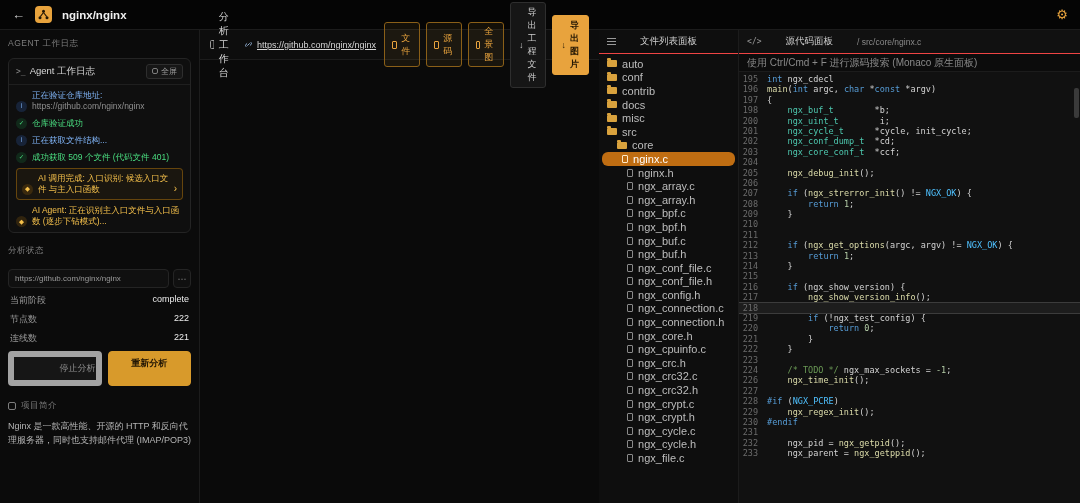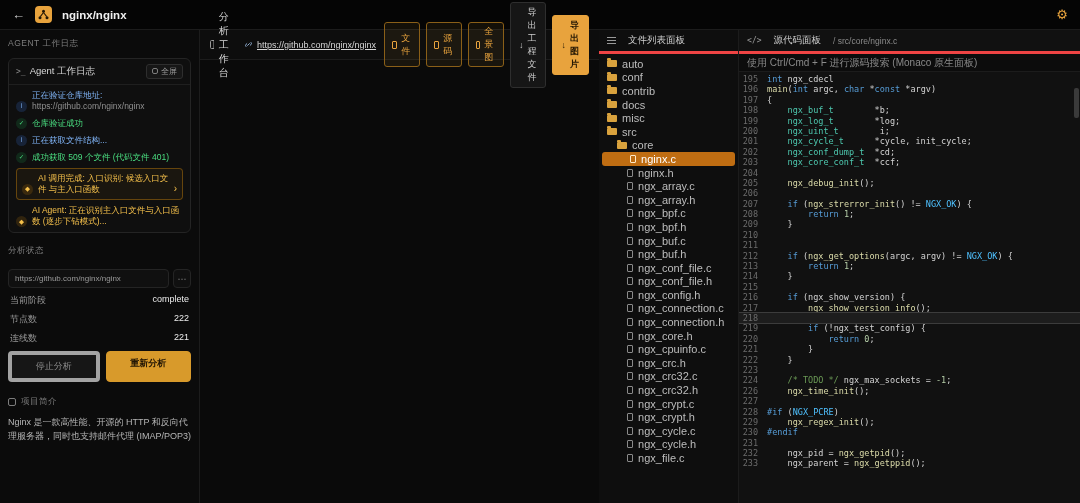--- a/index.html
+++ b/index.html
@@ -35,38 +35,38 @@
   .stat { flex:1; min-width:0; }
   .stat .sl { font-size:7px; color:#8a8a8a; white-space:nowrap; }
   .stat .sv { font-size:9.5px; color:#ececec; font-weight:bold; margin-top:2px; }
   .url-row { display:flex; gap:4px; margin-top:4px; }
   .url-box { flex:1; border:1px solid #242424; background:#101010; border-radius:4px; padding:4px 6px; font-size:8px; color:#9a9a9a; white-space:nowrap; overflow:hidden; }
   .menu-btn { width:18px; border:1px solid #242424; background:#101010; border-radius:4px; color:#9a9a9a; display:flex; align-items:center; justify-content:center; font-size:9px; cursor:pointer; }
   .kvs { margin-top:3px; }
   .kv { display:flex; justify-content:space-between; font-size:9px; padding:3px 2px; }
   .kv .k { color:#9a9a9a; } .kv .v { color:#ececec; }
   .act-row { display:flex; gap:6px; margin-top:3px; }
-  .btn-stop { flex:1; background:#161616; border:4px solid #a3a3a3; color:#8f8f8f; font-size:9px; padding:5px 0; border-radius:4px; text-align:center; cursor:pointer; }
+  .btn-stop { flex:1; background:#161616; border:6px solid #a3a3a3; color:#8f8f8f; font-size:9px; padding:5px 0; border-radius:4px; text-align:right; cursor:pointer; }
   .btn-rerun { flex:1; background:#d89a2b; border:1px solid #d89a2b; color:#221604; font-weight:bold; font-size:9px; padding:5px 0; border-radius:4px; text-align:center; cursor:pointer; }
   .about-text { font-size:9px; color:#b5b5b5; line-height:1.55; }
   .mini-ic { width:8px; height:8px; border:1px solid #7d7d7d; border-radius:2px; display:inline-block; }
 
   
   .main { flex:1; display:flex; min-width:0; }
   .wb-header { height:30px; display:flex; align-items:center; gap:8px; padding:0 10px; background:#0d0d0d; border-bottom:1px solid #1c1c1c; }
   .wb-title { font-size:10px; color:#dcdcdc; display:flex; align-items:center; gap:5px; }
   .wb-link { font-size:9px; color:#d6d6d6; text-decoration:underline; display:flex; align-items:center; gap:4px; cursor:pointer; }
   .wb-right { margin-left:auto; display:flex; gap:6px; align-items:center; }
   .btn-view { display:flex; align-items:center; gap:4px; border:1px solid #8a5f18; color:#e8a33d; background:rgba(232,163,61,.07); font-size:9px; padding:2px 7px; border-radius:3px; cursor:pointer; }
   .btn-view .vic { width:7px; height:8px; border:1px solid #e8a33d; border-radius:1px; display:inline-block; }
   .btn-export { border:1px solid #2e2e2e; background:#161616; color:#cfcfcf; font-size:9px; padding:3px 8px; border-radius:3px; display:flex; gap:4px; align-items:center; cursor:pointer; }
   .btn-export-img { background:#e8a33d; border:1px solid #e8a33d; color:#221604; font-weight:bold; font-size:9px; padding:3px 9px; border-radius:3px; display:flex; gap:4px; align-items:center; cursor:pointer; }
 
   .content { flex:1; display:flex; min-height:0; }
-  .p-head { height:24px; min-height:24px; display:flex; align-items:center; gap:12px; padding:0 8px; border-bottom:3px solid #ef4444; font-size:9.5px; color:#d0d0d0; }
+  .p-head { height:24px; min-height:24px; display:flex; align-items:center; gap:24px; padding:0 8px; border-bottom:1px solid #ef4444; font-size:9.5px; color:#d0d0d0; }
   .p-head .path { color:#8a8a8a; font-size:8.5px; }
 
   
   .file-panel { width:140px; min-width:140px; border-right:1px solid #1c1c1c; background:#0e0e0e; display:flex; flex-direction:column; }
   .tree { flex:1; overflow:hidden; padding:3px 0; }
   .tree-row { height:13.6px; display:flex; align-items:center; gap:5px; font-size:11px; color:#bdbdbd; cursor:pointer; white-space:nowrap; }
   .tree-row.selected { background:#bf6d12; color:#ffffff; border-radius:3px; margin:0 3px; }
   .i-folder { width:10px; height:7px; background:#d9a23d; border-radius:1px; position:relative; flex-shrink:0; }
   .i-folder::before { content:''; position:absolute; top:-2px; left:0; width:4px; height:2px; background:#d9a23d; border-radius:1px 1px 0 0; }
   .i-file { width:6px; height:8px; border:1px solid #8a8a8a; border-radius:1px; background:transparent; flex-shrink:0; }
@@ -254,21 +254,21 @@
               <span>misc</span>
             </div>
             <div class="tree-row" style="padding-left: 8px;">
               <span class="i-folder"></span>
               <span>src</span>
             </div>
             <div class="tree-row" style="padding-left: 18px;">
               <span class="i-folder"></span>
               <span>core</span>
             </div>
-            <div class="tree-row selected" style="padding-left: 28px;">
+            <div class="tree-row selected" style="padding-left: 20px; border-radius: 6px;">
               <span class="i-file"></span>
               <span>nginx.c</span>
             </div>
             <div class="tree-row" style="padding-left: 28px; text-align: right;">
               <span class="i-file"></span>
               <span>nginx.h</span>
             </div>
             <div class="tree-row" style="padding-left: 28px;">
               <span class="i-file"></span>
               <span>ngx_array.c</span>
@@ -372,24 +372,20 @@
               <span class="ln">196</span>
               <span class="ct"><span class="c-fn">main</span>(<span class="c-kw">int</span> argc, <span class="c-kw">char</span> *<span class="c-kw">const</span> *argv)</span>
             </div>
             <div class="cl">
               <span class="ln">197</span>
               <span class="ct">{</span>
             </div>
             <div class="cl">
               <span class="ln">198</span>
               <span class="ct">    <span class="c-type">ngx_buf_t</span>        *b;</span>
-            </div>
-            <div class="cl">
-              <span class="ln">199</span>
-              <span class="ct">    <span class="c-type">ngx_log_t</span>        *log;</span>
             </div>
             <div class="cl">
               <span class="ln">200</span>
               <span class="ct">    <span class="c-type">ngx_uint_t</span>        i;</span>
             </div>
             <div class="cl">
               <span class="ln">201</span>
               <span class="ct">    <span class="c-type">ngx_cycle_t</span>      *cycle, init_cycle;</span>
             </div>
             <div class="cl">

